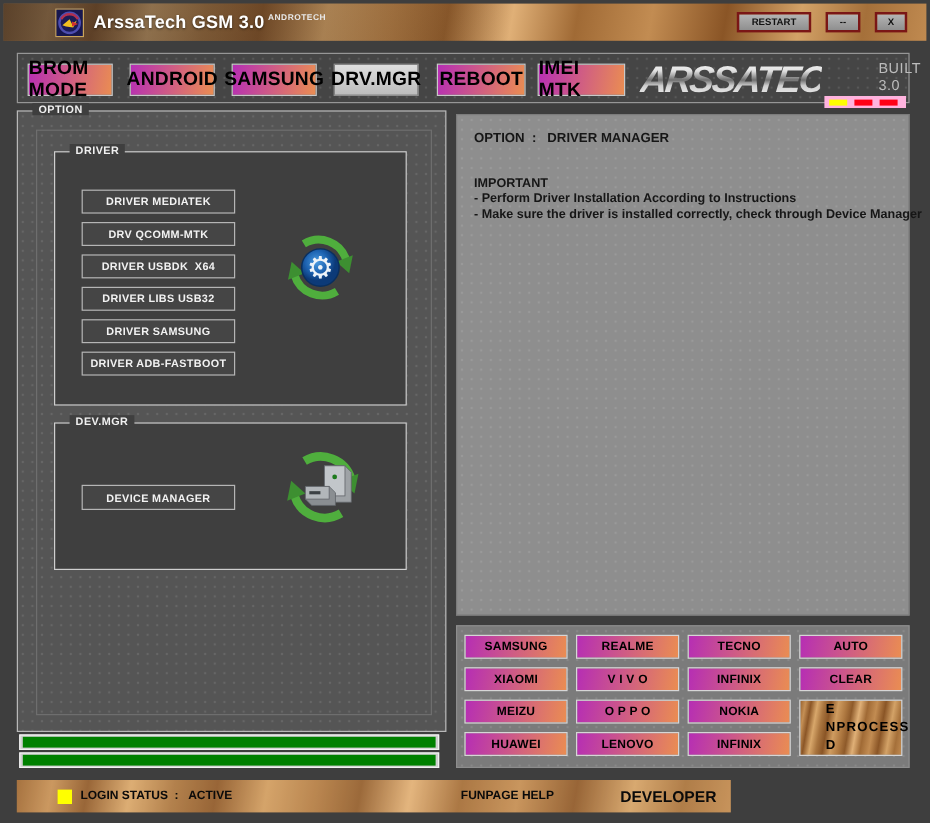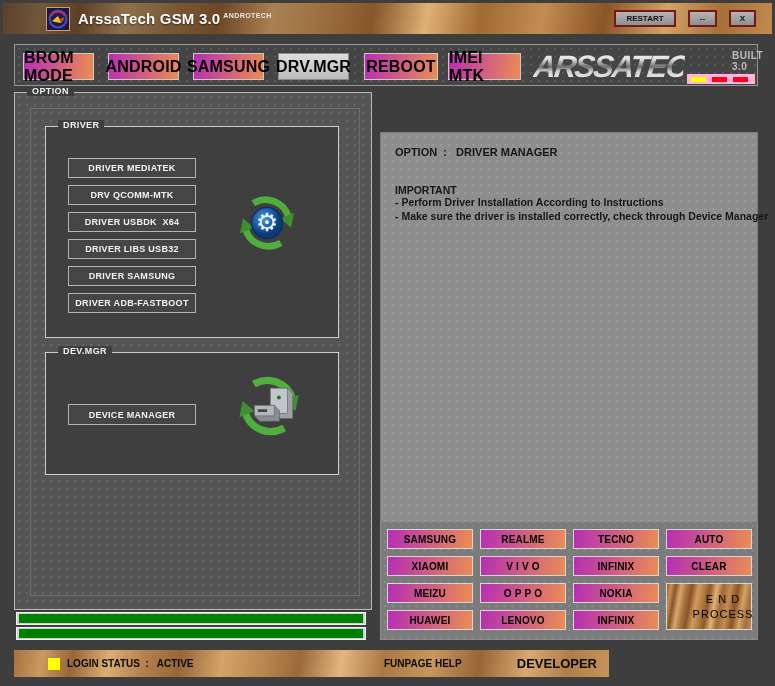--- a/index.html
+++ b/index.html
@@ -70,21 +70,21 @@
   .brand-logo {
     position:absolute; left:519px; top:4px; width:150px; height:34px;
     font-size:31px; font-weight:800; font-style:italic;
     transform:skewX(-6deg); letter-spacing:-2px;
     background:linear-gradient(180deg,#ffffff 0%,#e0e0e0 30%,#6f6f6f 52%,#cfcfcf 66%,#f8f8f8 100%);
     -webkit-background-clip:text; background-clip:text;
     -webkit-text-fill-color:transparent; color:transparent;
     text-shadow:none;
   }
   .built-badge { position:absolute; left:672px; top:5px; width:70px; }
-  .built-text { color:#bdbdbd; font-size:10px; font-weight:bold; letter-spacing:0.5px;padding-left:45px; }
+  .built-text { color:#bdbdbd; font-size:12px; font-weight:normal; letter-spacing:0.5px;padding-left:45px; }
   .built-bar {
     margin-top:2px; width:68px; height:10px; background:#ffb3de;
     display:flex; align-items:center; gap:6px; padding-left:4px;
   }
   .built-bar .chip { width:15px; height:5px; }
   .chip.yellow { background:#ffff00; }
   .chip.red { background:#ff0016; }
   
   .option-panel {
     position:absolute; left:14px; top:92px; width:358px; height:518px;
@@ -116,42 +116,42 @@
   
   .pbar {
     position:absolute; left:16px; width:350px; height:13px;
     background:#cfcfcf; border:1px solid #f2f2f2; padding:1px 2px;
   }
   .pbar-fill { width:100%; height:100%; background:#008000; }
   
   .info-panel {
     position:absolute; left:380px; top:95px; width:378px; height:418px;
     background-color:#8e8e8e; border:1px solid #7c7c7c;
-    padding:13px 14px; color:#161616;margin-top:37px;
+    padding:13px 14px; color:#161616;
   }
   .info-option-line { font-size:11px; font-weight:bold; white-space:pre; }
   .info-important { margin-top:26px; font-size:10.5px; font-weight:bold; }
   .info-note { font-size:10.5px; font-weight:bold; line-height:13.5px; white-space:pre; }
   
   .brand-panel {
     position:absolute; left:380px; top:521px; width:378px; height:119px;
     background-color:#7b7b7b; border:1px solid #8d8d8d;
     display:grid; grid-template-columns:repeat(4, 86px); grid-template-rows:repeat(4, 20px);
     column-gap:7px; row-gap:7px; padding:7px 6px;
   }
   .brand-btn {
     background:linear-gradient(100deg,#b62eb4,#ea8d52);
     border:1px solid #d6d6d6; color:#000; font-size:10px; font-weight:bold;
     display:flex; align-items:center; justify-content:center; cursor:pointer;
     white-space:pre; letter-spacing:0.2px; font-family:"Liberation Sans", sans-serif;
   }
   .end-btn {
     grid-column:4; grid-row:3 / 5;
-    border:1px solid #d6d6d6; color:#000; font-size:11px; font-weight:normal;
-    display:flex; flex-direction:column; align-items:center; justify-content:center;
+    border:1px solid #d6d6d6; color:#000; font-size:11px; font-weight:bold;
+    display:flex; flex-direction:row; align-items:center; justify-content:center;
     cursor:pointer; line-height:15px; letter-spacing:1px;
     font-family:"Liberation Sans", sans-serif;
   }
   
   .statusbar {
     position:absolute; left:14px; top:650px; width:595px; height:27px;
     display:flex; align-items:center;
   }
   .statusbar::before {
     content:""; position:absolute; inset:0; background:rgba(255,225,180,0.12);

